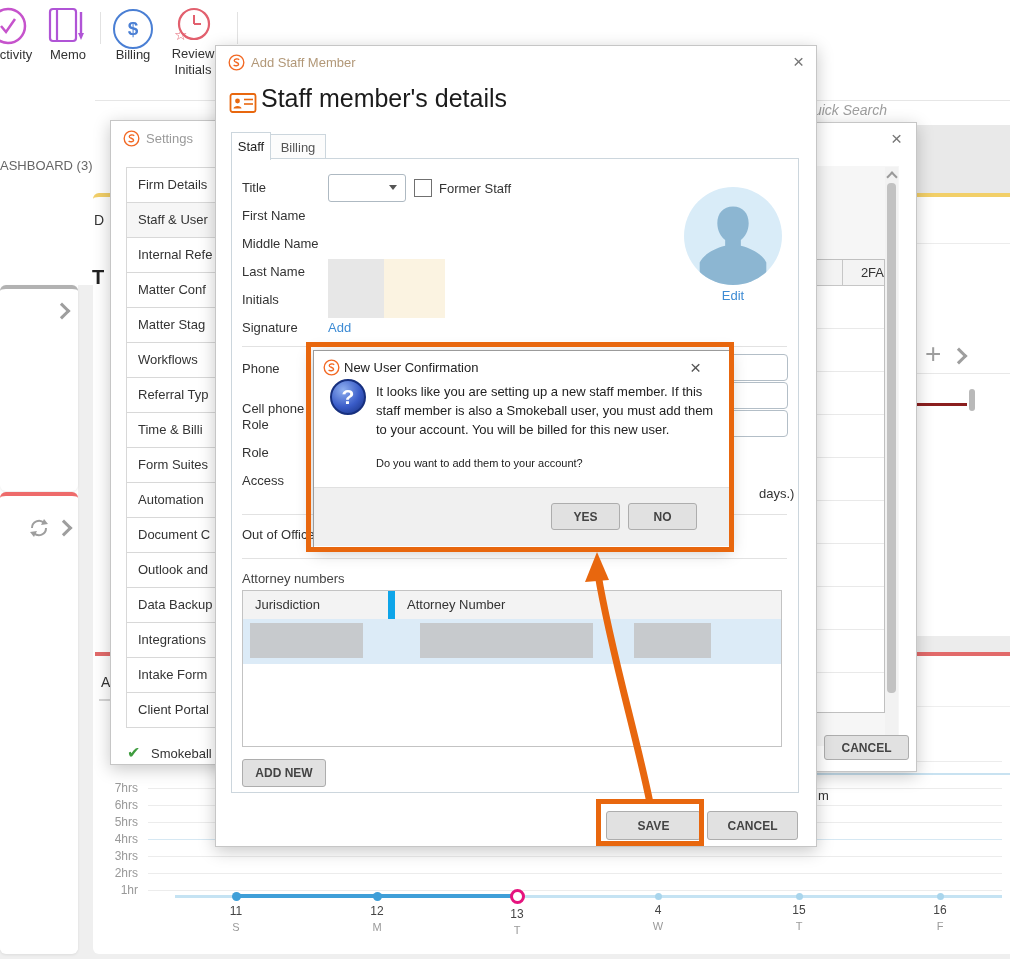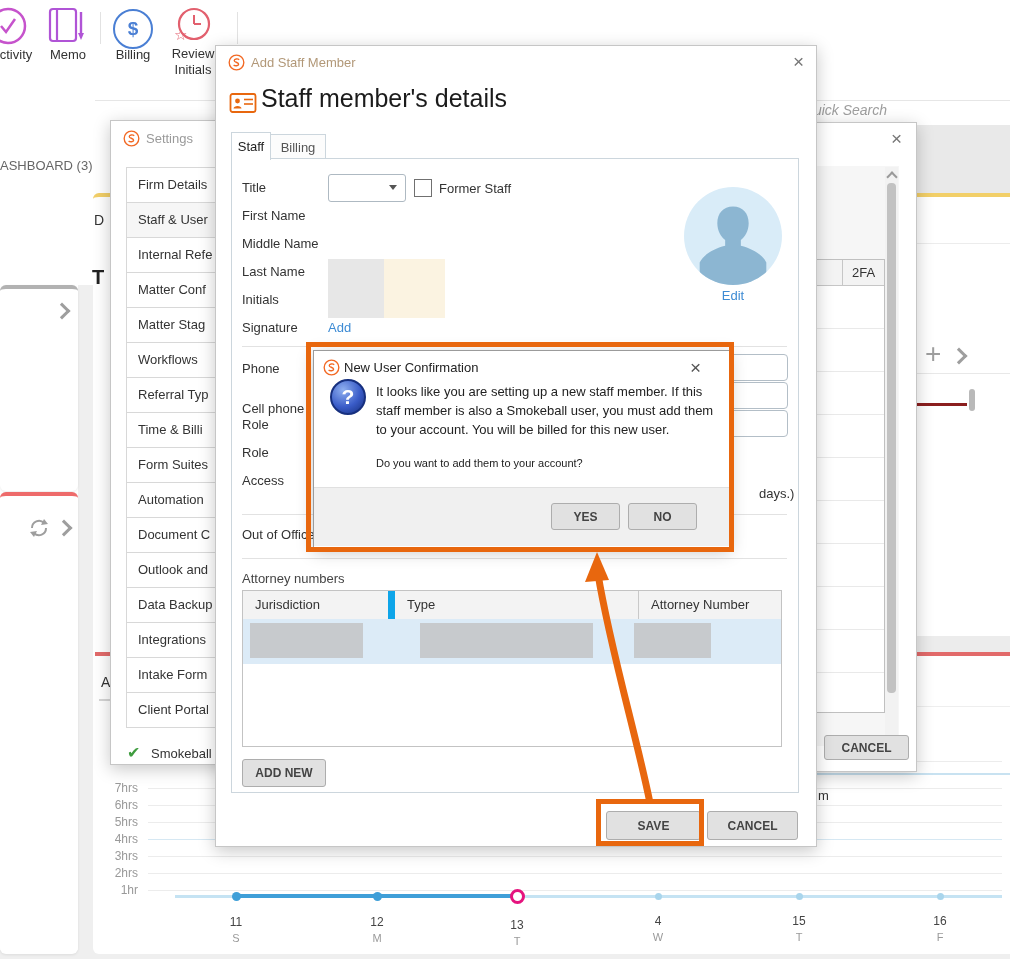--- a/index.html
+++ b/index.html
@@ -39,21 +39,21 @@
   #hours span:nth-of-type(5){top:832px}#hours span:nth-of-type(6){top:849px}
   #hours span:nth-of-type(7){top:866px}#hours span:nth-of-type(8){top:883px}
   .grid{position:absolute;left:148px;width:854px;height:1px;background:#ececec}
   
   .day{position:absolute;top:892px;width:60px;text-align:center}
   .day:nth-of-type(1){left:206px}.day:nth-of-type(2){left:347px}.day:nth-of-type(3){left:487px}
   .day:nth-of-type(4){left:628px}.day:nth-of-type(5){left:769px}.day:nth-of-type(6){left:910px}
   .day .dot{display:block;margin:0 auto;border-radius:50%;width:9px;height:9px;background:#3f9fd8;cursor:pointer}
   .day:nth-of-type(3) .dot{background:#fff;border:3px solid #e5147e;margin-top:-3px}
   .day:nth-of-type(4) .dot,.day:nth-of-type(5) .dot,.day:nth-of-type(6) .dot{width:7px;height:7px;background:#a9d5ec;margin-top:1px}
-  .day .num{display:block;font-size:12px;color:#444;margin-top:14px}
+  .day .num{display:block;font-size:12px;color:#444;margin-top:3px}
   .day .dl{display:block;font-size:11px;color:#9a9a9a;margin-top:3px}
   
   .at-cell{height:28px;line-height:28px;padding-left:12px;font-size:13px;color:#333;box-sizing:border-box}
   .frame{position:absolute;border:5px solid #e8670e;pointer-events:none}
 </style>
 </head>
 <body>
 
 <div id="root">
 
@@ -211,21 +211,21 @@
       </div>
     <span class="abs" style="left:16px;top:622px;font-size:16px;color:#3f9c3f">✔</span>
     <span class="abs" style="left:40px;top:625px;font-size:13px;color:#333;white-space:nowrap">Smokeball Pr</span>
   </div>
 
   <div class="win" style="left:560px;top:122px;width:355px;height:648px;z-index:12">
     <span class="x-close" style="left:330px;top:6px">×</span>
     <div class="abs" style="left:38px;top:43px;width:300px;height:580px;background:#f6f6f6"></div>
     <div class="abs" style="left:40px;top:136px;width:282px;height:452px;background:#fff;border:1px solid #c0c0c0">
       <div class="abs" style="left:0;top:0;width:282px;height:26px;background:#f3f3f3;border-bottom:1px solid #c6c6c6;box-sizing:border-box"></div>
-      <div class="abs" style="left:240px;top:0;width:42px;height:25px;border-left:1px solid #c6c6c6;box-sizing:border-box;display:flex;align-items:center;justify-content:center">
+      <div class="abs" style="left:240px;top:0;width:42px;height:25px;border-left:1px solid #c6c6c6;box-sizing:border-box;display:flex;align-items:center;justify-content:flex-end">
         <span style="font-size:13px;color:#333">2FA</span>
       </div>
       <div class="abs" style="left:0;top:26px;width:282px;height:425px;background:repeating-linear-gradient(to bottom,#fff 0 42px,#e9e9e9 42px 43px)"></div>
       <span class="abs" style="left:216px;top:528px;font-size:13px;color:#333">m</span>
     </div>
     <div class="abs" style="left:324px;top:44px;width:13px;height:578px;background:#f2f2f2">
       <span class="chev-sm" style="position:absolute;left:3px;top:6px;transform:rotate(-45deg)"></span>
       <div style="position:absolute;left:2px;top:16px;width:9px;height:510px;background:#c2c2c2;border-radius:4px"></div>
       <span class="chev-sm" style="position:absolute;left:3px;top:566px;transform:rotate(135deg)"></span>
     </div>
@@ -294,21 +294,20 @@
 
       <span class="abs lbl" style="left:527px;top:327px">days.)</span>
       <div class="hline" style="left:10px;top:355px;width:545px;background:#e2e2e2"></div>
       <span class="abs lbl" style="left:10px;top:368px">Out of Office</span>
       <div class="hline" style="left:10px;top:399px;width:545px;background:#e2e2e2"></div>
 
       <span class="abs" style="left:10px;top:412px;font-size:13px;color:#444">Attorney numbers</span>
       <div class="abs" style="left:10px;top:431px;width:540px;height:157px;border:1px solid #c3c3c3;background:#fff;box-sizing:border-box">
         <div style="display:flex;background:#f3f3f3;border-bottom:1px solid #c3c3c3">
           <div class="at-cell" style="width:152px;border-right:7px solid #0ea5e9">Jurisdiction</div>
-          <div class="at-cell" style="width:244px;border-right:1px solid #c9c9c9">Type</div>
           <div class="at-cell" style="flex:1">Attorney Number</div>
         </div>
         <div class="abs" style="left:0;top:28px;width:538px;height:45px;background:#dcebf7">
           <div style="position:absolute;left:7px;top:4px;width:113px;height:35px;background:#c7cacd"></div>
           <div style="position:absolute;left:177px;top:4px;width:173px;height:35px;background:#c7cacd"></div>
           <div style="position:absolute;left:391px;top:4px;width:77px;height:35px;background:#c7cacd"></div>
         </div>
       </div>
       <div class="btn" style="left:10px;top:600px;width:82px;height:26px">ADD NEW</div>
     </div>

